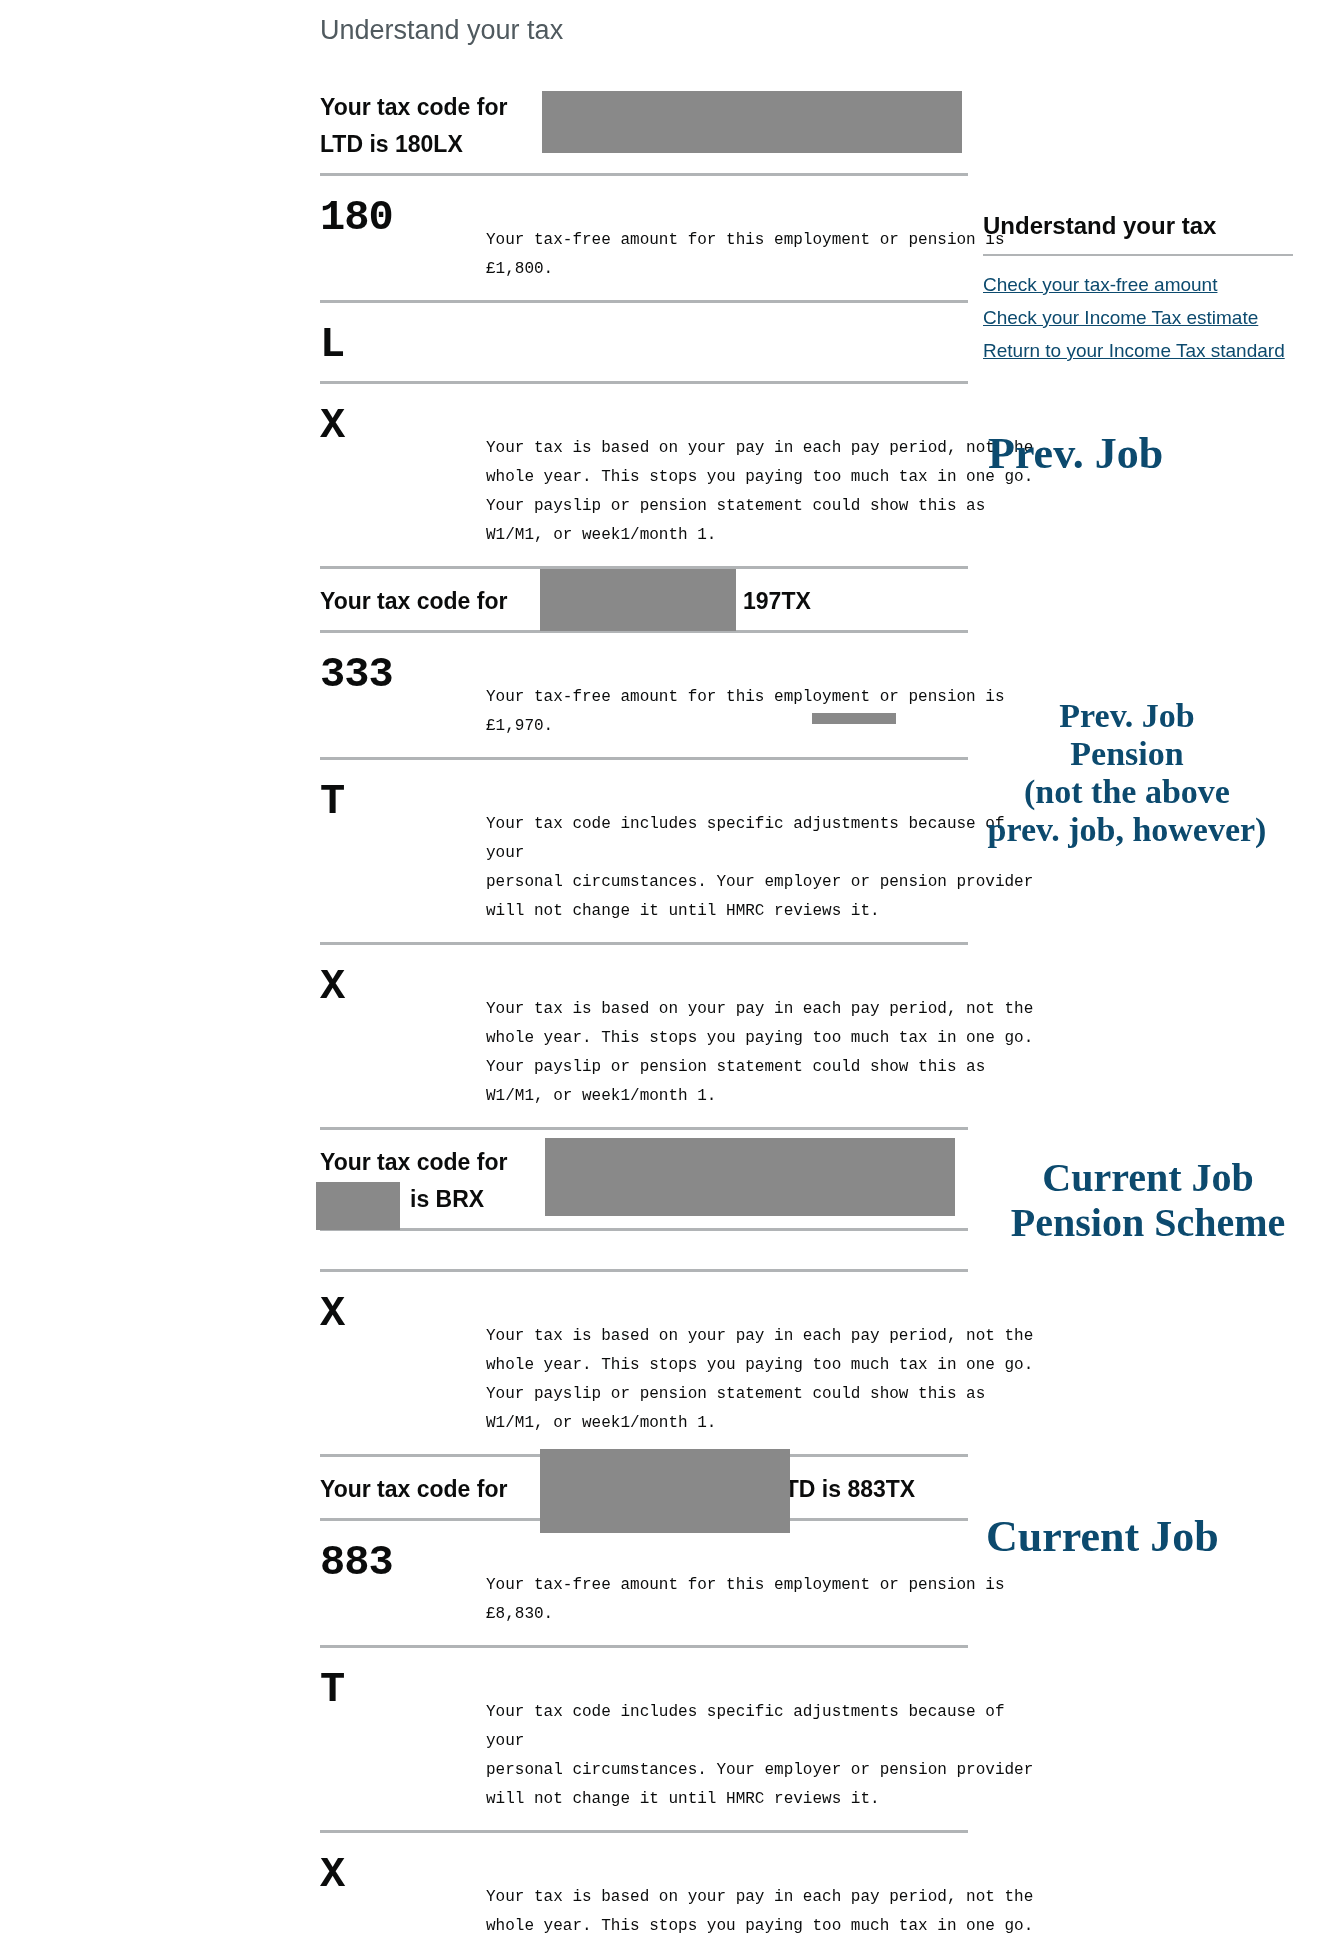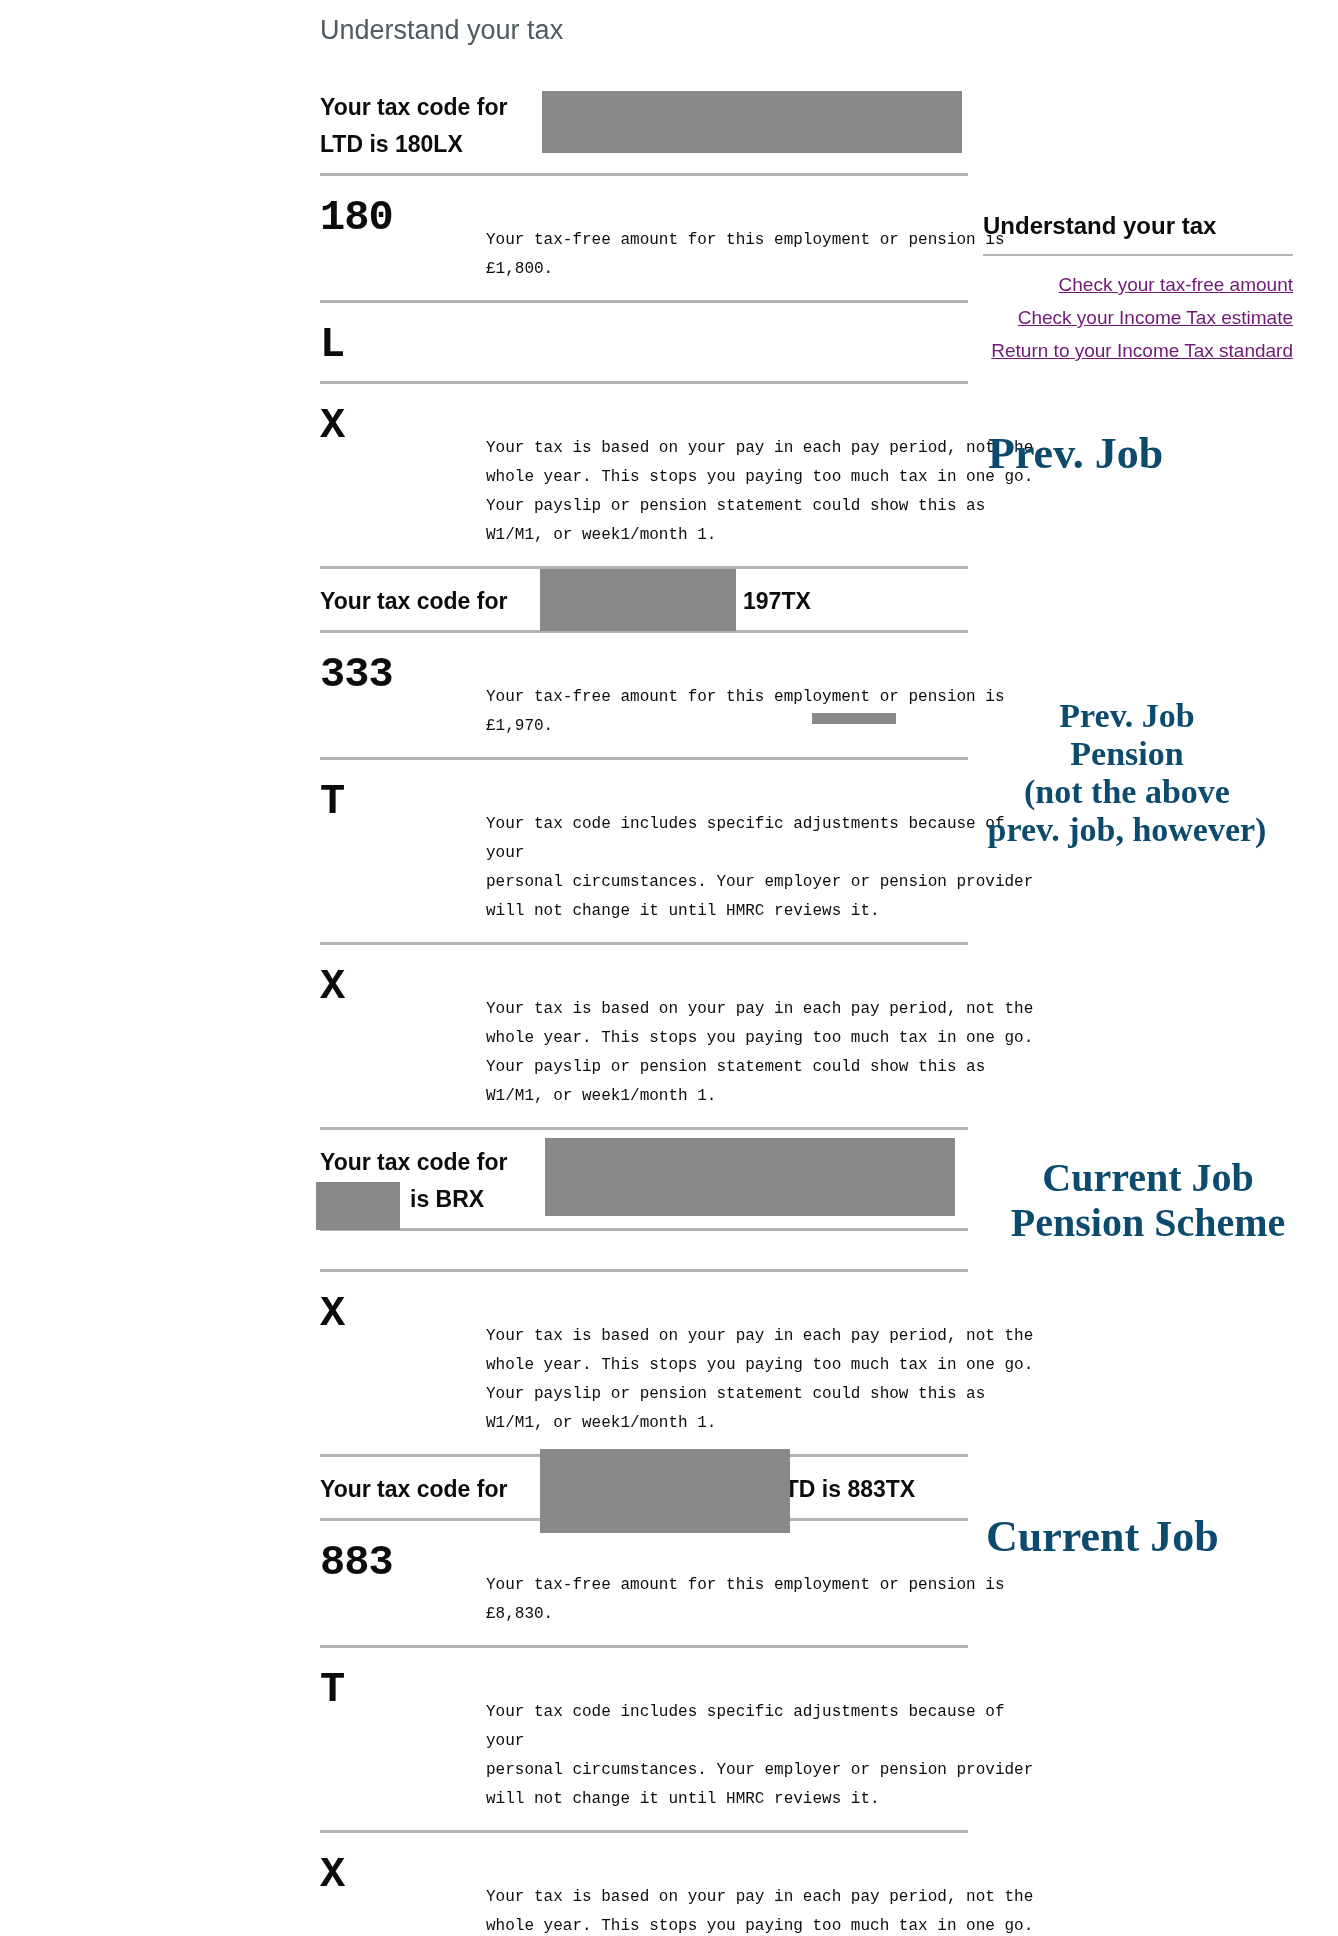--- a/index.html
+++ b/index.html
@@ -37,21 +37,21 @@
   .box-s2 { left:220px; top:0;     width:196px; height:62px; }
   .box-s3-small { left:-4px; top:52px; width:84px; height:48px; }
   .box-s3-big   { left:225px; top:8px; width:410px; height:78px; }
   .box-s4 { left:220px; top:-8px;  width:250px; height:84px; }
   .strip-197 { left:326px; top:30px; width:84px; height:11px; }
 
   
   .sidebar { position:absolute; left:983px; top:212px; width:310px; }
   .sidebar-heading { font-size:24px; font-weight:bold; padding-bottom:14px; border-bottom:2px solid #b1b4b6; }
   .sidebar-links { margin-top:16px; }
-  .sidebar-links a { display:block; color:#701a75; text-decoration:underline; font-size:19px; line-height:25px; margin-bottom:8px; cursor:pointer;text-align:right; }
+  .sidebar-links a { display:block; color:#0c4a6e; text-decoration:underline; font-size:19px; line-height:25px; margin-bottom:8px; cursor:pointer; }
 
   
   .annotation { position:absolute; font-weight:bold; color:#0c4a6e; white-space:pre;font-family:Liberation Serif, serif; }
   .a1 { left:988px; top:428px;  font-size:44px; }
   .a2 { left:957px; top:697px;  width:340px; text-align:center; font-size:34px; line-height:38px; }
   .a3 { left:990px; top:1155px; width:316px; text-align:center; font-size:40px; line-height:45px; }
   .a4 { left:986px; top:1511px; font-size:44px; }
 </style>
 </head>
 <body>

